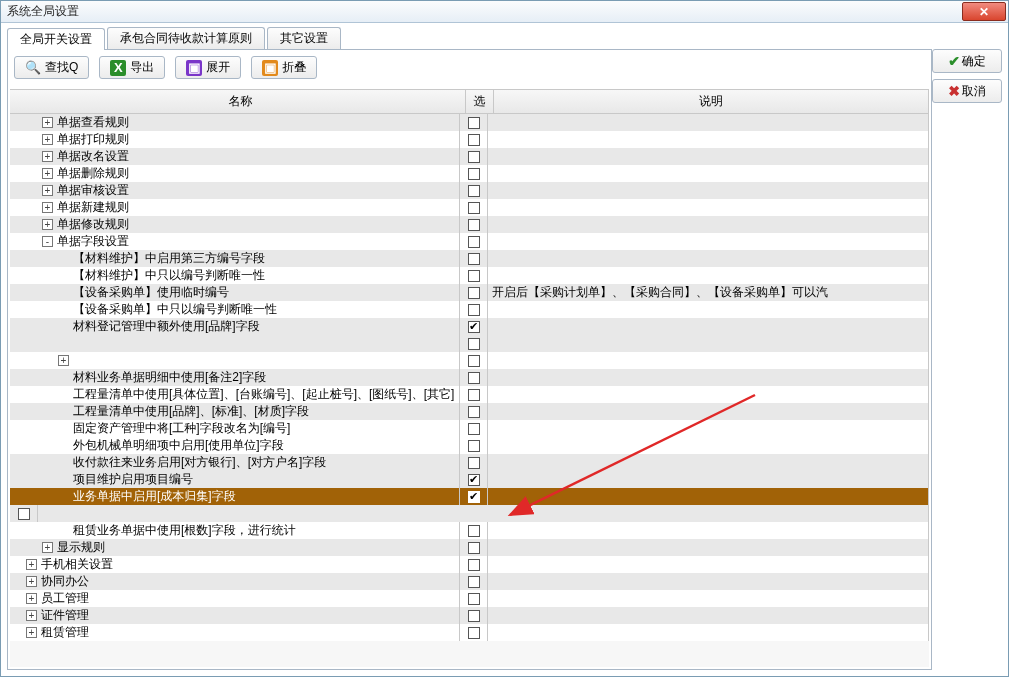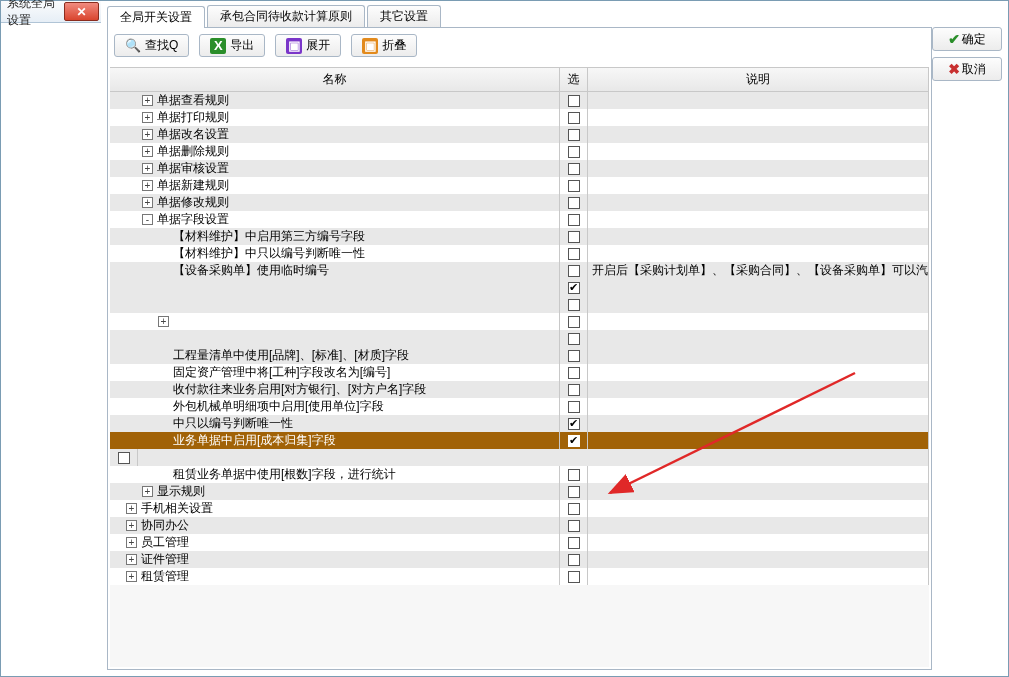--- a/index.html
+++ b/index.html
@@ -1,35 +1,35 @@
 <!DOCTYPE html>
 <html><head>
 <meta charset="utf-8">
 <style>
   * { box-sizing: border-box; margin: 0; padding: 0; }
   body { font-family: "Microsoft YaHei", SimSun, Arial, sans-serif; font-size: 12px; background: #fff; }
-  .window { width: 1009px; height: 677px; border: 1px solid #7a9cb3; background: #fff; display: flex; flex-direction: row; }
+  .window { width: 1009px; height: 677px; border: 1px solid #7a9cb3; background: #fff; display: flex; flex-direction: column; }
   .titlebar { height: 22px; background: linear-gradient(#fbfcfd, #e6eef6); border-bottom: 1px solid #b0c4d6; display: flex; align-items: center; justify-content: space-between; padding-left: 6px; }
   .titlebar .title { color: #222; }
   .close-btn { width: 44px; height: 19px; background: linear-gradient(#f18b7f, #d9452e); border: 1px solid #8a2c1e; border-radius: 2px; display: flex; align-items: center; justify-content: center; color: #fff; font-weight: bold; margin-right: 2px; cursor: pointer; }
   .body { flex: 1; display: flex; padding: 4px 6px 6px 6px; }
   .left { flex: 1; display: flex; flex-direction: column; }
   .tabs { display: flex; height: 22px; }
   .tab { padding: 2px 12px; border: 1px solid #a9b7c6; border-bottom: none; background: linear-gradient(#fdfdfd,#ececec); margin-right: 2px; border-top-left-radius: 3px; border-top-right-radius: 3px; cursor: pointer; }
   .tab.active { background: #fff; position: relative; top: 1px; }
   .panel { border: 1px solid #a9b7c6; flex: 1; display: flex; flex-direction: column; background: #fff; }
   .toolbar { display: flex; gap: 10px; padding: 6px 6px 10px 6px; }
   .tbtn { display: flex; align-items: center; gap: 4px; padding: 2px 10px; border: 1px solid #a9b7c6; border-radius: 3px; background: linear-gradient(#fdfdfd,#ececec); cursor: pointer; }
   .tbtn .ic { width: 16px; height: 16px; display: flex; align-items: center; justify-content: center; font-size: 13px; border-radius: 2px; }
   .ic-search { color: #333; }
   .ic-excel { background: #2a8e2a; color: #fff; font-weight: bold; font-size: 10px; }
   .ic-expand { background: #7a36c9; color: #fff; font-weight: bold; font-size: 10px; }
   .ic-collapse { background: #e28a1c; color: #fff; font-weight: bold; font-size: 10px; }
   .grid { flex: 1; border-top: 1px solid #c8c8c8; overflow: hidden; display: flex; flex-direction: column; margin: 0 2px 2px 2px; }
-  .ghead { display: flex; background: linear-gradient(#f7f7f7,#e8e8e8); border-bottom: 1px solid #c8c8c8; font-weight: normal; }
+  .ghead { display: flex; background: linear-gradient(#f7f7f7,#e8e8e8); border-bottom: 1px solid #c8c8c8; font-weight: normal; padding-left: 6px; }
   .gh { border-right: 1px solid #c8c8c8; padding: 3px 4px; text-align: center; }
   .col-name { flex: 0 0 450px; }
   .col-sel { flex: 0 0 28px; }
   .col-desc { flex: 1; }
   .gbody { flex: 1; overflow: auto; background: #f7f7f7; }
   .row { display: flex; align-items: center; height: 17px; background: #e8e8e8; }
   .row.alt { background: #fff; }
   .row.sel { background: #a16207; color: #fff; }
   .cell { border-right: 1px solid #c8c8c8; height: 100%; display: flex; align-items: center; overflow: hidden; white-space: nowrap; }
   .cell.col-sel { justify-content: center; }
@@ -240,27 +240,43 @@
                     <span class="indent"></span>
                     <span class="toggle none"></span>
                     <span>【设备采购单】使用临时编号</span>
                   </div>
                 </div>
                 <div class="cell col-sel">
                   <span class="cb"></span>
                 </div>
                 <div class="cell col-desc">开启后【采购计划单】、【采购合同】、【设备采购单】可以汽</div>
               </div>
-              <div class="row">
-                <div class="cell col-name">
-                  <div class="tree">
-                    <span class="indent"></span>
-                    <span class="indent"></span>
-                    <span class="indent"></span>
-                    <span class="toggle none"></span>
+              <div class="row alt">
+                <div class="cell col-name">
+                  <div class="tree">
+                    <span class="indent"></span>
+                    <span class="indent"></span>
+                    <span class="indent"></span>
+                    <span class="toggle none"></span>
+                    <span>【设备采购单】中只以编号判断唯一性</span>
+                  </div>
+                </div>
+                <div class="cell col-sel">
+                  <span class="cb"></span>
+                </div>
+                <div class="cell col-desc"></div>
+              </div>
+              <div class="row">
+                <div class="cell col-name">
+                  <div class="tree">
+                    <span class="indent"></span>
+                    <span class="indent"></span>
+                    <span class="indent"></span>
+                    <span class="toggle none"></span>
+                    <span>材料登记管理中额外使用[品牌]字段</span>
                   </div>
                 </div>
                 <div class="cell col-sel">
                   <span class="cb">✔</span>
                 </div>
                 <div class="cell col-desc"></div>
               </div>
               <div class="row">
                 <div class="cell col-name">
                   <div class="tree">
@@ -289,20 +305,36 @@
                 </div>
                 <div class="cell col-desc"></div>
               </div>
               <div class="row">
                 <div class="cell col-name">
                   <div class="tree">
                     <span class="indent"></span>
                     <span class="indent"></span>
                     <span class="indent"></span>
                     <span class="toggle none"></span>
+                    <span>材料业务单据明细中使用[备注2]字段</span>
+                  </div>
+                </div>
+                <div class="cell col-sel">
+                  <span class="cb"></span>
+                </div>
+                <div class="cell col-desc"></div>
+              </div>
+              <div class="row alt">
+                <div class="cell col-name">
+                  <div class="tree">
+                    <span class="indent"></span>
+                    <span class="indent"></span>
+                    <span class="indent"></span>
+                    <span class="toggle none"></span>
+                    <span>工程量清单中使用[具体位置]、[台账编号]、[起止桩号]、[图纸号]、[其它]</span>
                   </div>
                 </div>
                 <div class="cell col-sel">
                   <span class="cb"></span>
                 </div>
                 <div class="cell col-desc"></div>
               </div>
               <div class="row">
                 <div class="cell col-name">
                   <div class="tree">
@@ -326,58 +358,58 @@
                     <span class="indent"></span>
                     <span class="toggle none"></span>
                     <span>固定资产管理中将[工种]字段改名为[编号]</span>
                   </div>
                 </div>
                 <div class="cell col-sel">
                   <span class="cb"></span>
                 </div>
                 <div class="cell col-desc"></div>
               </div>
+              <div class="row alt">
+                <div class="cell col-name">
+                  <div class="tree">
+                    <span class="indent"></span>
+                    <span class="indent"></span>
+                    <span class="indent"></span>
+                    <span class="toggle none"></span>
+                    <span>外包机械单明细项中启用[使用单位]字段</span>
+                  </div>
+                </div>
+                <div class="cell col-sel">
+                  <span class="cb"></span>
+                </div>
+                <div class="cell col-desc"></div>
+              </div>
               <div class="row">
                 <div class="cell col-name">
                   <div class="tree">
                     <span class="indent"></span>
                     <span class="indent"></span>
                     <span class="indent"></span>
                     <span class="toggle none"></span>
                     <span>收付款往来业务启用[对方银行]、[对方户名]字段</span>
                   </div>
                 </div>
                 <div class="cell col-sel">
                   <span class="cb"></span>
                 </div>
                 <div class="cell col-desc"></div>
               </div>
-              <div class="row alt">
-                <div class="cell col-name">
-                  <div class="tree">
-                    <span class="indent"></span>
-                    <span class="indent"></span>
-                    <span class="indent"></span>
-                    <span class="toggle none"></span>
-                    <span>外包机械单明细项中启用[使用单位]字段</span>
-                  </div>
-                </div>
-                <div class="cell col-sel">
-                  <span class="cb"></span>
-                </div>
-                <div class="cell col-desc"></div>
-              </div>
-              <div class="row">
-                <div class="cell col-name">
-                  <div class="tree">
-                    <span class="indent"></span>
-                    <span class="indent"></span>
-                    <span class="indent"></span>
-                    <span class="toggle none"></span>
-                    <span>中只以编号判断唯一性</span>
+              <div class="row">
+                <div class="cell col-name">
+                  <div class="tree">
+                    <span class="indent"></span>
+                    <span class="indent"></span>
+                    <span class="indent"></span>
+                    <span class="toggle none"></span>
+                    <span>项目维护启用项目编号</span>
                   </div>
                 </div>
                 <div class="cell col-sel">
                   <span class="cb">✔</span>
                 </div>
                 <div class="cell col-desc"></div>
               </div>
               <div class="row alt sel">
                 <div class="cell col-name">
                   <div class="tree">

